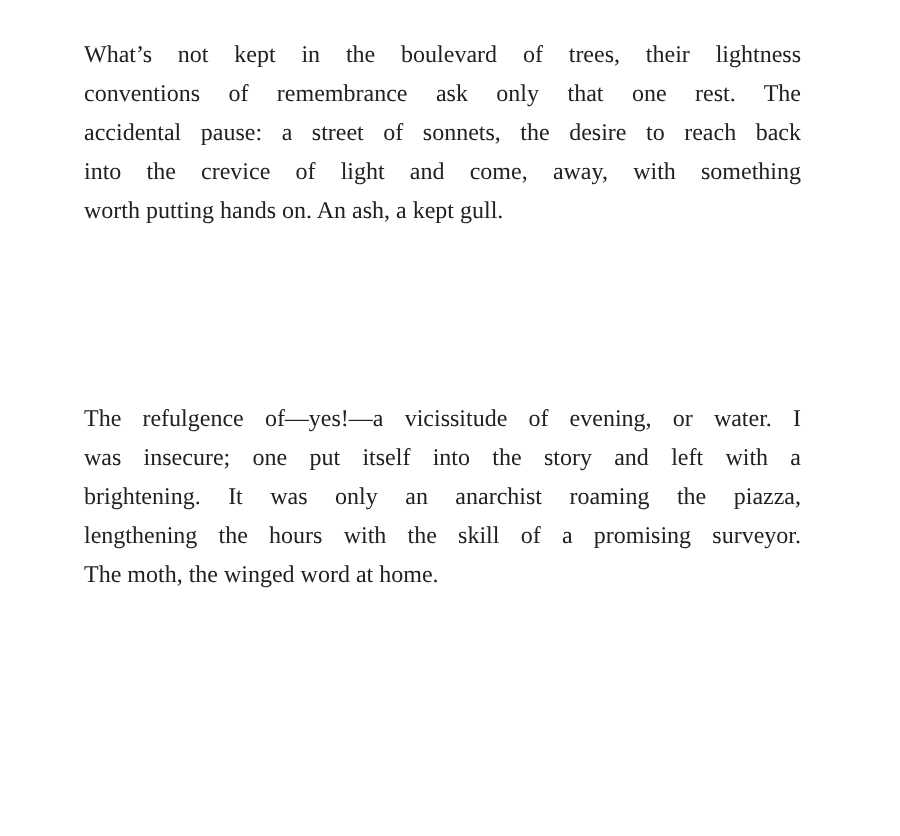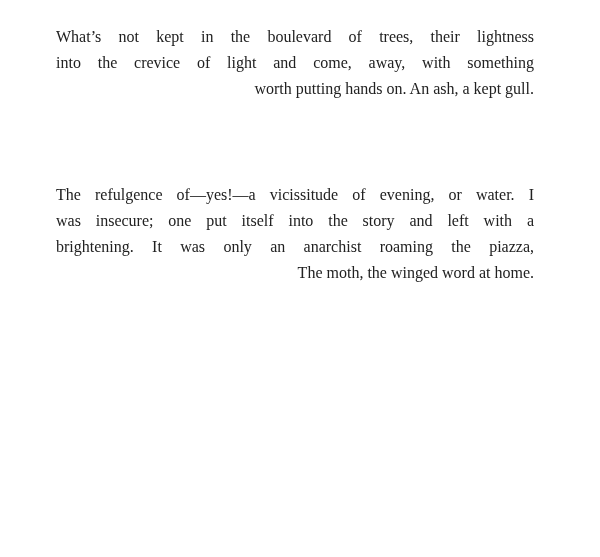--- a/index.html
+++ b/index.html
@@ -26,50 +26,53 @@
     width: 478px;
     color: #212121;
     font-size: 16px;
     line-height: 26px;
   }
   .para {
     margin: 0;
     padding: 0;
   }
   .para-2 {
-    margin-top: 80px;
+    margin-top: 113px;
   }
   .line {
     margin: 0;
     padding: 0;
   }
   
   .line.j {
     text-align: justify;
     text-align-last: justify;
     text-justify: inter-word;
   }
   
   .line.e {
-    text-align: right;
+    text-align: left;
   }
 </style>
 </head>
 <body style="background: rgb(255, 255, 255);">
 
 <div class="page" style="background: rgb(255, 255, 255);">
   <div class="text-block" style="color: rgb(33, 33, 33);">
 
     <div class="para para-1">
       <div class="line j">What’s not kept in the boulevard of trees, their lightness</div>
+      <div class="line j">conventions of remembrance ask only that one rest. The</div>
+      <div class="line j">accidental pause: a street of sonnets, the desire to reach back</div>
       <div class="line j">into the crevice of light and come, away, with something</div>
       <div class="line e">worth putting hands on. An ash, a kept gull.</div>
     </div>
 
     <div class="para para-2">
       <div class="line j">The refulgence of—yes!—a vicissitude of evening, or water. I</div>
       <div class="line j">was insecure; one put itself into the story and left with a</div>
       <div class="line j">brightening. It was only an anarchist roaming the piazza,</div>
+      <div class="line j">lengthening the hours with the skill of a promising surveyor.</div>
       <div class="line e">The moth, the winged word at home.</div>
     </div>
 
   </div>
 </div>
 
 </body></html>

